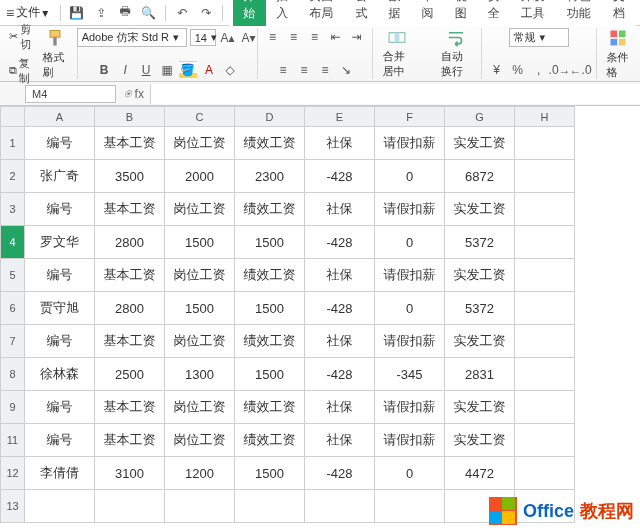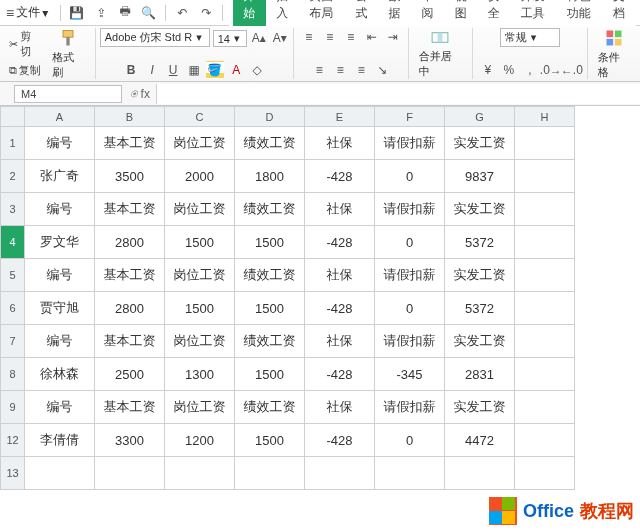--- a/index.html
+++ b/index.html
@@ -14,24 +14,24 @@
   .tab { padding:4px 10px 4px; color:#444; font-size:12px; cursor:pointer; }
   .tab.active { background:#22a565; color:#fff; border-radius:3px 3px 0 0; }
   
   .ribbon { display:flex; align-items:flex-start; background:linear-gradient(#fdfdfd,#f5f5f5); border-bottom:1px solid #c8c8c8; height:56px; padding:2px 0; }
   .rgroup { display:flex; flex-direction:column; align-items:center; padding:0 6px; border-right:1px solid #dadada; height:100%; justify-content:space-between; }
   .rbtn { display:flex; align-items:center; gap:2px; padding:1px 3px; color:#444; font-size:11px; }
   .rbig { display:flex; flex-direction:column; align-items:center; justify-content:center; gap:2px; padding:0 4px; }
   .rbig svg { width:20px; height:20px; }
   .mini { width:18px; height:18px; display:flex; align-items:center; justify-content:center; border:1px solid transparent; color:#555; font-size:12px; }
   .sel { border:1px solid #bbb; background:#fff; padding:1px 4px; font-size:11px; display:flex; align-items:center; gap:4px; color:#333; }
-  .fmt-row { display:flex; align-items:flex-end; gap:3px; }
+  .fmt-row { display:flex; align-items:center; gap:3px; }
   
   .fxbar { display:flex; align-items:center; border-bottom:1px solid #c8c8c8; height:24px; background:#f7f7f7; }
-  .namebox { width:108px; border:1px solid #c0c0c0; background:#fff; padding:2px 6px; margin:2px 2px 2px 14px; font-size:11px; color:#444; }
+  .namebox { width:91px; border:1px solid #c0c0c0; background:#fff; padding:2px 6px; margin:2px 2px 2px 25px; font-size:11px; color:#444; }
   .fxicon { padding:0 6px; color:#666; font-style:italic; }
   .fxedit { flex:1; border-left:1px solid #d0d0d0; padding:2px 6px; background:#fff; height:20px; }
   
   .sheet { overflow:hidden; }
   table.grid { border-collapse:collapse; table-layout:fixed; }
   .grid th, .grid td { border:1px solid #cfcfcf; text-align:center; font-size:13px; color:#333; background:#fff; overflow:hidden; white-space:nowrap; }
   .grid th { background:#eef1f4; font-weight:normal; color:#555; font-size:11px; }
   .grid th.rowh { width:24px; background:#eef1f4; font-size:11px; }
   .grid .colh { height:20px; }
   .grid td { height:33px; }
@@ -99,21 +99,21 @@
       </div>
     </div>
   </div>
 
   <div class="rgroup" style="min-width:180px">
     <div class="fmt-row">
       <div class="sel" style="width:110px">
         <span>Adobe 仿宋 Std R</span>
         <span>▾</span>
       </div>
-      <div class="sel" style="width:34px">
+      <div class="sel" style="width:26px">
         <span>14</span>
         <span>▾</span>
       </div>
       <div class="mini">A▴</div>
       <div class="mini">A▾</div>
     </div>
     <div class="fmt-row">
       <div class="mini" style="font-weight:bold">B</div>
       <div class="mini" style="font-style:italic">I</div>
       <div class="mini" style="text-decoration:underline">U</div>
@@ -141,20 +141,26 @@
   </div>
 
   <div class="rgroup">
     <div style="display:flex; gap:21px; height:100%">
       <div class="rbig">
         <svg viewBox="0 0 24 24">
             <rect x="2" y="6" width="20" height="12" fill="none" stroke="#5a8"></rect>
             <rect x="9" y="6" width="6" height="12" fill="#bde"></rect>
           </svg>
         <span style="font-size:11px">合并居中</span>
+      </div>
+      <div class="rbig">
+        <svg viewBox="0 0 24 24">
+            <path d="M3 6h18M3 12h12a4 4 0 010 8h-4m0 0l3-3m-3 3l3 3" fill="none" stroke="#5a8" stroke-width="2"></path>
+          </svg>
+        <span style="font-size:11px">自动换行</span>
       </div>
     </div>
   </div>
 
   <div class="rgroup">
     <div class="fmt-row">
       <div class="sel" style="width:60px">
         <span>常规</span>
         <span>▾</span>
       </div>
@@ -210,24 +216,24 @@
           <td>社保</td>
           <td>请假扣薪</td>
           <td>实发工资</td>
           <td></td>
         </tr>
         <tr>
           <th class="rowh">2</th>
           <td>张广奇</td>
           <td>3500</td>
           <td>2000</td>
-          <td>1800</td>
+          <td>2300</td>
           <td>-428</td>
           <td>0</td>
-          <td>9837</td>
+          <td>6872</td>
           <td></td>
         </tr>
         <tr>
           <th class="rowh">3</th>
           <td>编号</td>
           <td>基本工资</td>
           <td>岗位工资</td>
           <td>绩效工资</td>
           <td>社保</td>
           <td>请假扣薪</td>
@@ -294,23 +300,34 @@
           <td>编号</td>
           <td>基本工资</td>
           <td>岗位工资</td>
           <td>绩效工资</td>
           <td>社保</td>
           <td>请假扣薪</td>
           <td>实发工资</td>
           <td></td>
         </tr>
         <tr>
+          <th class="rowh">11</th>
+          <td>编号</td>
+          <td>基本工资</td>
+          <td>岗位工资</td>
+          <td>绩效工资</td>
+          <td>社保</td>
+          <td>请假扣薪</td>
+          <td>实发工资</td>
+          <td></td>
+        </tr>
+        <tr>
           <th class="rowh">12</th>
           <td>李倩倩</td>
-          <td>3300</td>
+          <td>3100</td>
           <td>1200</td>
           <td>1500</td>
           <td>-428</td>
           <td>0</td>
           <td>4472</td>
           <td></td>
         </tr>
         <tr>
           <th class="rowh">13</th>
           <td></td>

